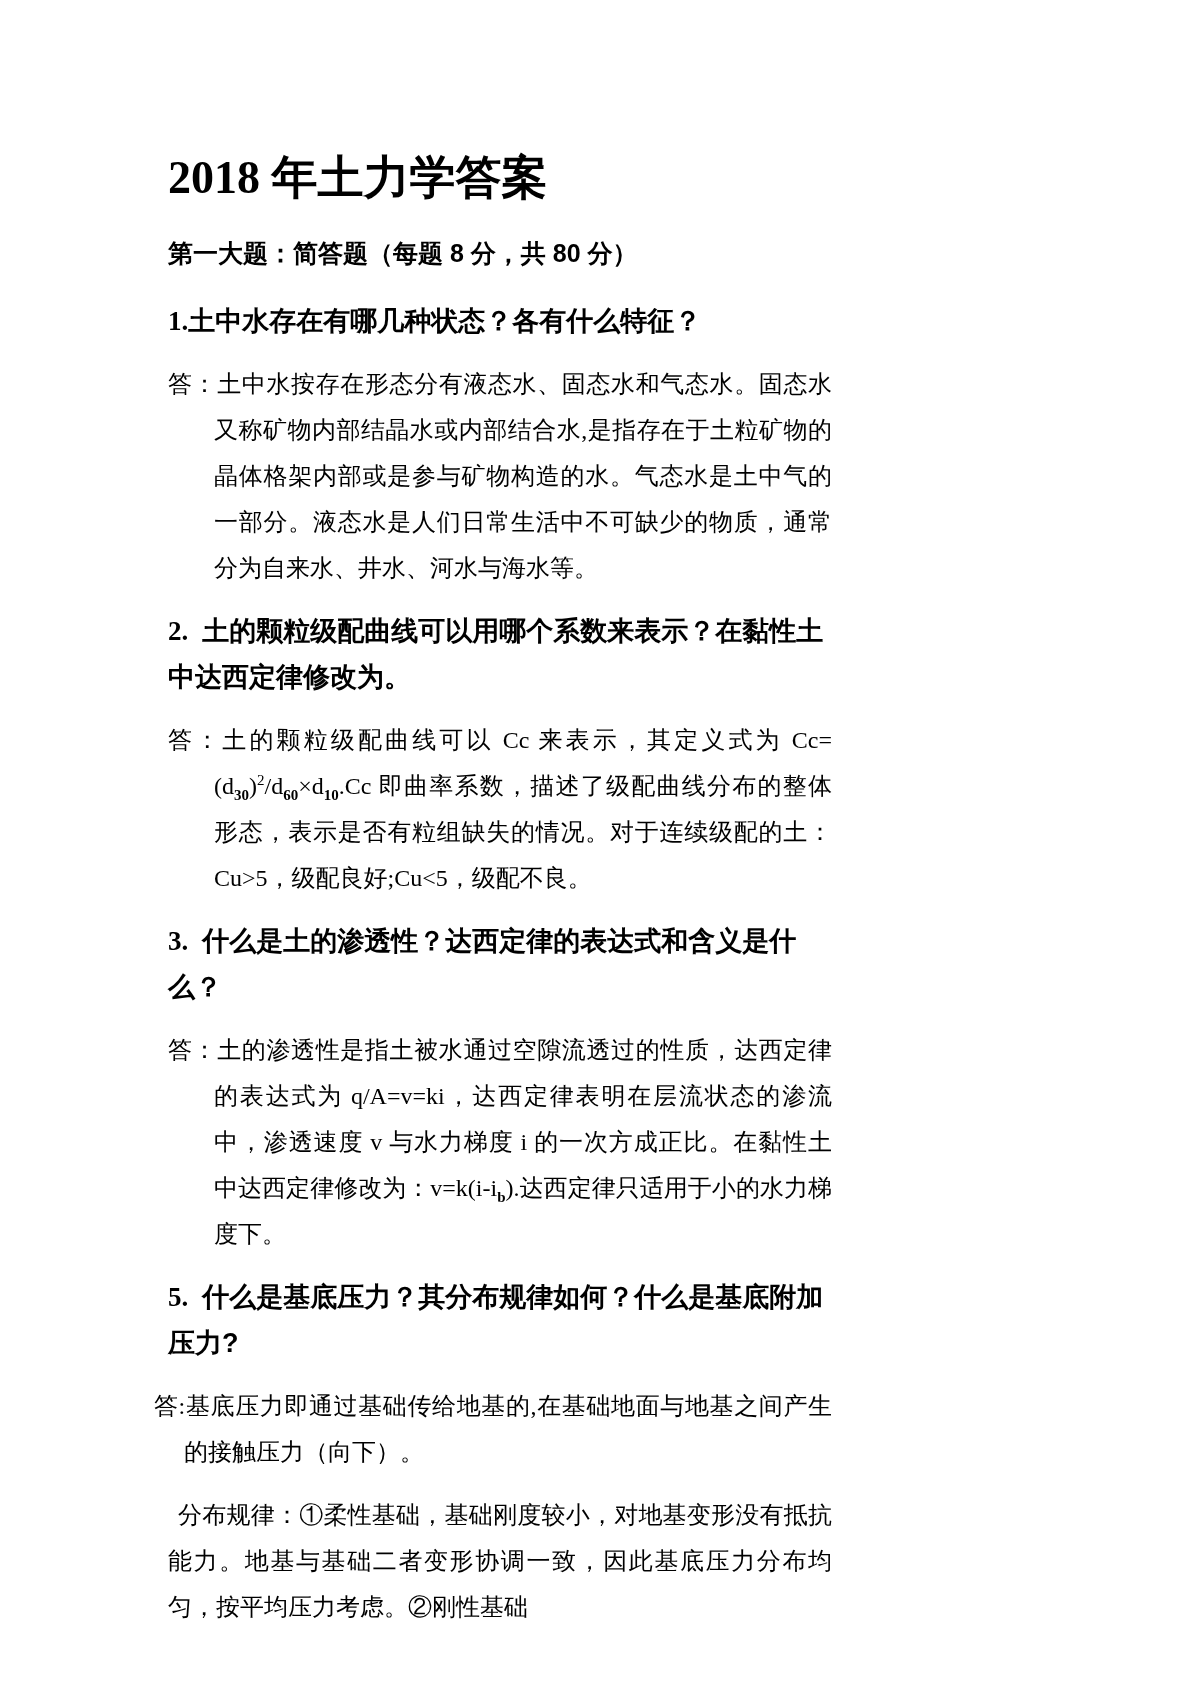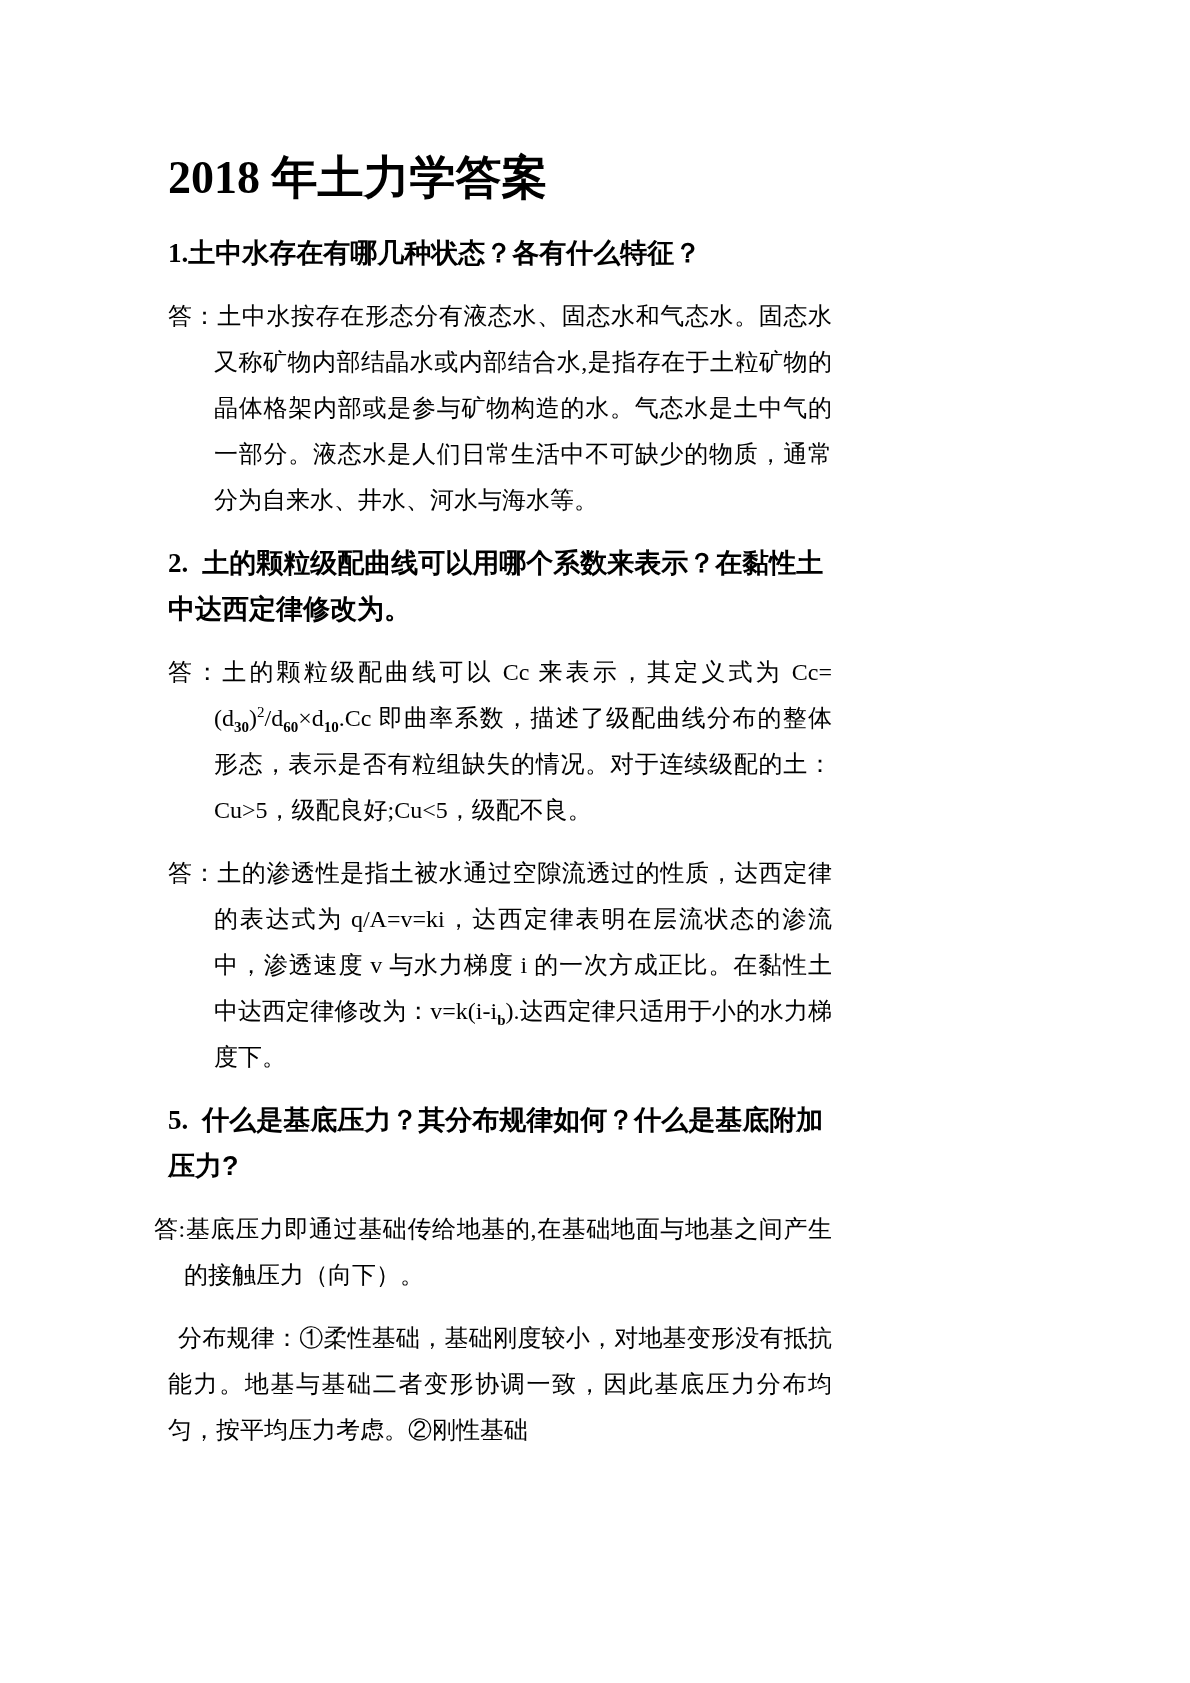--- a/index.html
+++ b/index.html
@@ -75,36 +75,38 @@
     font-size: 15px;
     vertical-align: 9px;
     line-height: 0;
   }
 </style>
 </head>
 <body>
 
 <div class="page">
   <h1 class="doc-title">2018 年土力学答案</h1>
+  <p class="section-heading">第一大题：简答题（每题 8 分，共 80 分）</p>
   <div id="qa-container">
   <section class="qa-item">
     <p class="question"><span class="qnum tight">1.</span><span class="qtext">土中水存在有哪几种状态？各有什么特征？</span></p>
     <div class="answer">
           <p class="answer-p hang"><span>答：土中水按存在形态分有液态水、固态水和气态水。固态水又称矿物内部结晶水或内部结合水,是指存在于土粒矿物的晶体格架内部或是参与矿物构造的水。气态水是土中气的一部分。液态水是人们日常生活中不可缺少的物质，通常分为自来水、井水、河水与海水等。</span></p>
         </div>
   </section>
 
   <section class="qa-item">
     <p class="question"><span class="qnum">2.</span><span class="qtext">土的颗粒级配曲线可以用哪个系数来表示？在黏性土中达西定律修改为。</span></p>
     <div class="answer">
           <p class="answer-p hang"><span>答：土的颗粒级配曲线可以 Cc 来表示，其定义式为 Cc=(d</span><span class="sub">30</span><span>)</span><span class="sup">2</span><span>/d</span><span class="sub">60</span><span>×d</span><span class="sub">10</span><span>.Cc 即曲率系数，描述了级配曲线分布的整体形态，表示是否有粒组缺失的情况。对于连续级配的土：Cu&gt;5，级配良好;Cu&lt;5，级配不良。</span></p>
         </div>
   </section>
 
   <section class="qa-item">
+    <p class="question"><span class="qnum">3.</span><span class="qtext">什么是土的渗透性？达西定律的表达式和含义是什么？</span></p>
     <div class="answer">
           <p class="answer-p hang"><span>答：土的渗透性是指土被水通过空隙流透过的性质，达西定律的表达式为 q/A=v=ki，达西定律表明在层流状态的渗流中，渗透速度 v 与水力梯度 i 的一次方成正比。在黏性土中达西定律修改为：v=k(i-i</span><span class="sub">b</span><span>).达西定律只适用于小的水力梯度下。</span></p>
         </div>
   </section>
 
 
   <section class="qa-item">
     <p class="question"><span class="qnum">5.</span><span class="qtext">什么是基底压力？其分布规律如何？什么是基底附加压力?</span></p>
     <div class="answer">
           <p class="answer-p hang5"><span>答:基底压力即通过基础传给地基的,在基础地面与地基之间产生的接触压力（向下）。</span></p>

